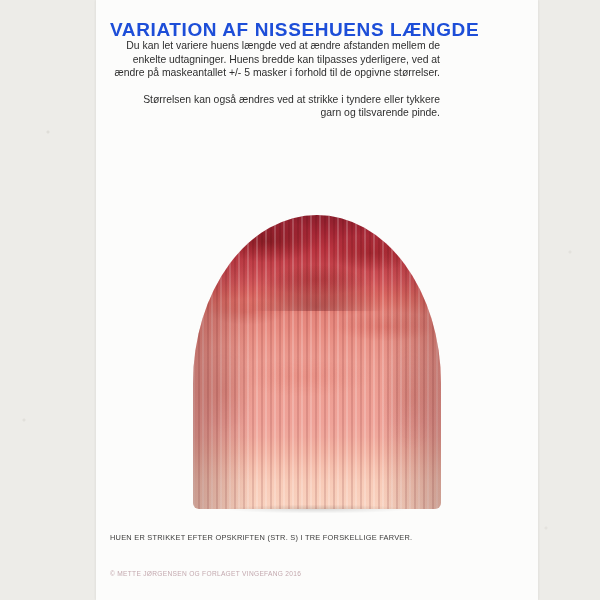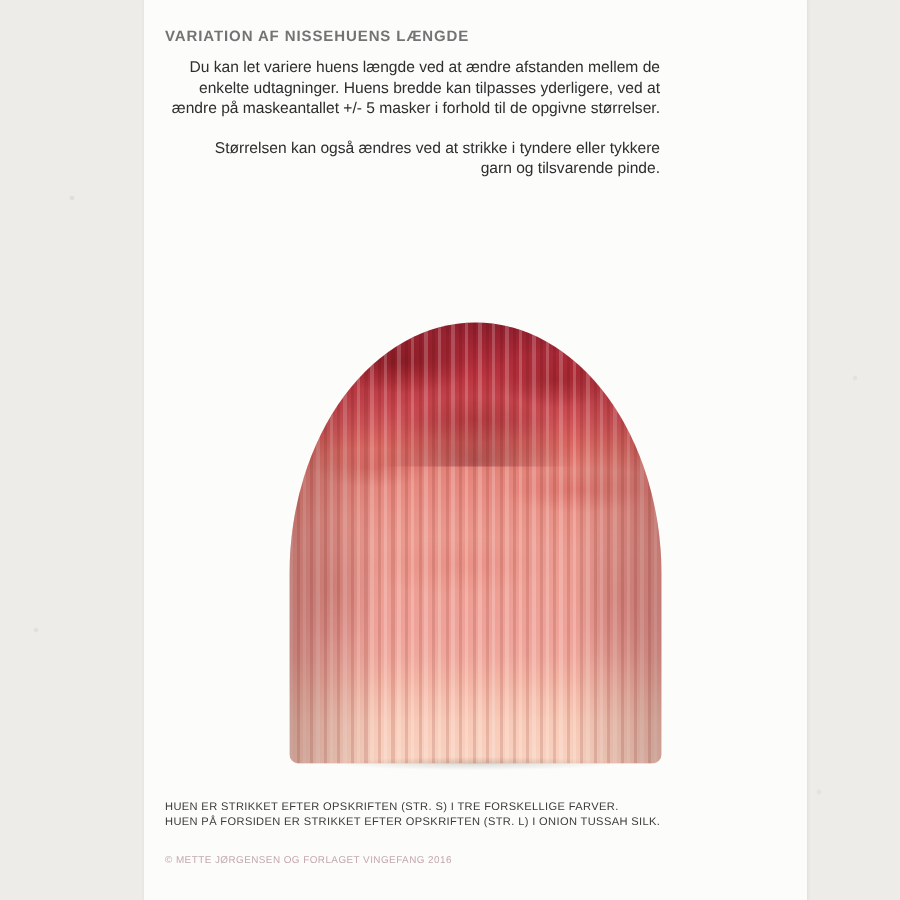--- a/index.html
+++ b/index.html
@@ -44,24 +44,24 @@
     position: absolute;
     left: 14px;
     right: 14px;
     top: 0;
     bottom: 0;
   }
   .heading {
     position: absolute;
     left: 0;
     top: 19px;
-    font-size: 10px;
+    font-size: 19px;
     font-weight: bold;
     letter-spacing: 0.6px;
-    color: #737373;
+    color: #1d4ed8;
     text-transform: uppercase;
   }
   .body-text {
     position: absolute;
     left: 0;
     top: 39px;
     width: 330px;
     font-size: 10.4px;
     line-height: 13.6px;
     color: #2e2e2e;
@@ -253,21 +253,20 @@
             <div class="crown"></div>
             <div class="shade-l"></div>
             <div class="shade-r"></div>
           </div>
           <div class="hat-shadow"></div>
         </div>
       </div>
 
       <div class="captions">
         <div>HUEN ER STRIKKET EFTER OPSKRIFTEN (STR. S) I TRE FORSKELLIGE FARVER.</div>
-        <div>HUEN PÅ FORSIDEN ER STRIKKET EFTER OPSKRIFTEN (STR. L) I ONION TUSSAH SILK.</div>
       </div>
 
       <div class="copyright">© METTE JØRGENSEN OG FORLAGET VINGEFANG 2016</div>
 
     </div>
   </div>
 
 </div>
 
 </body></html>

